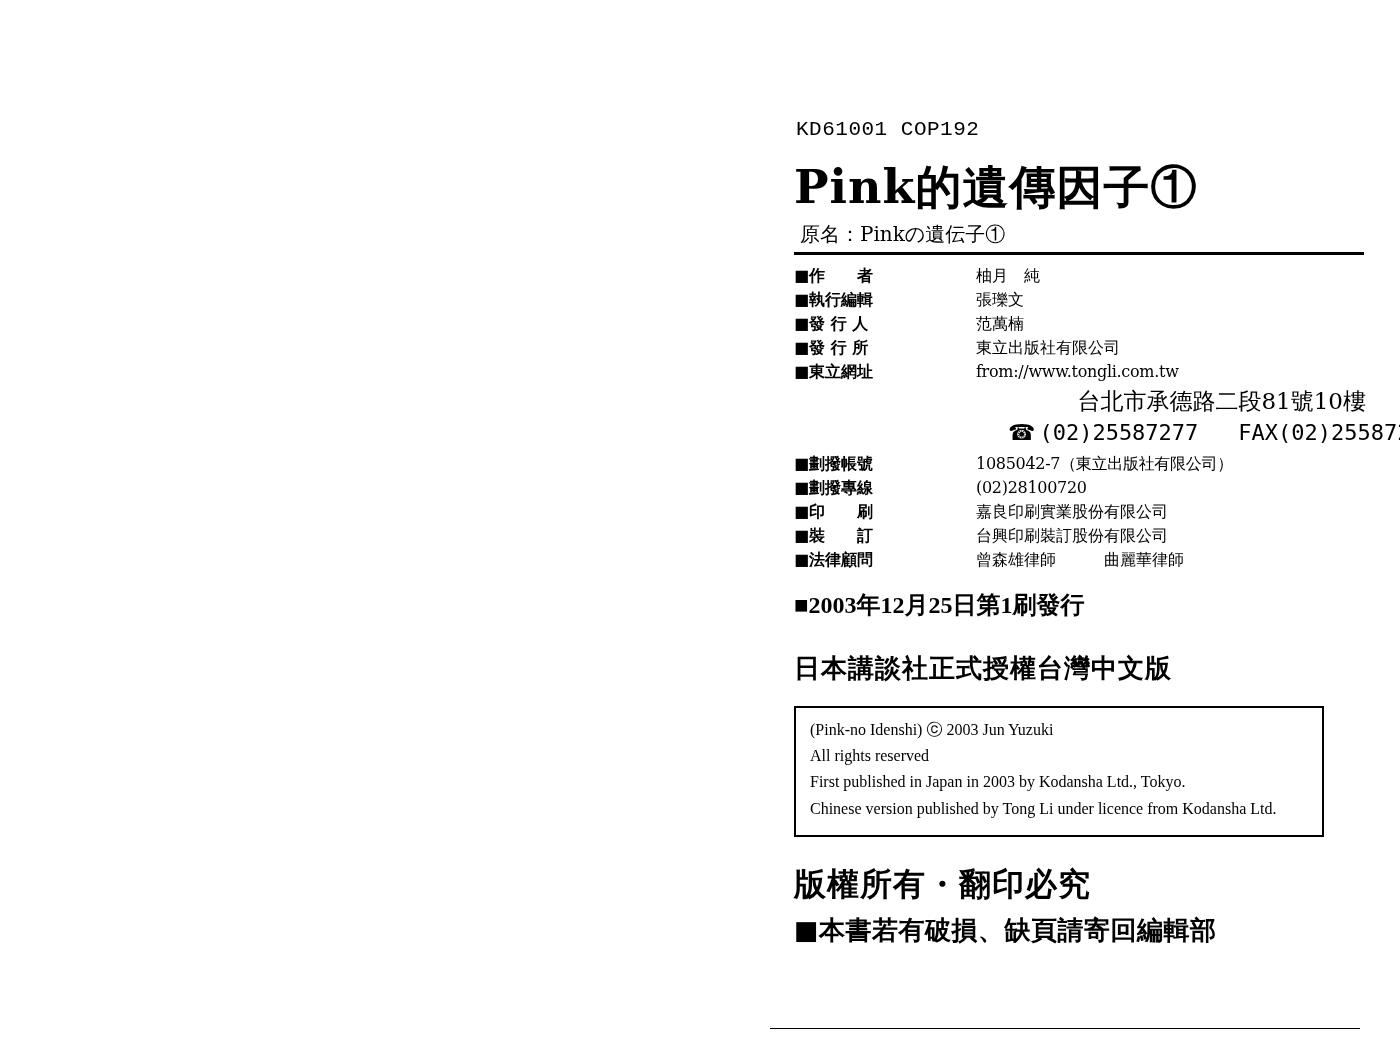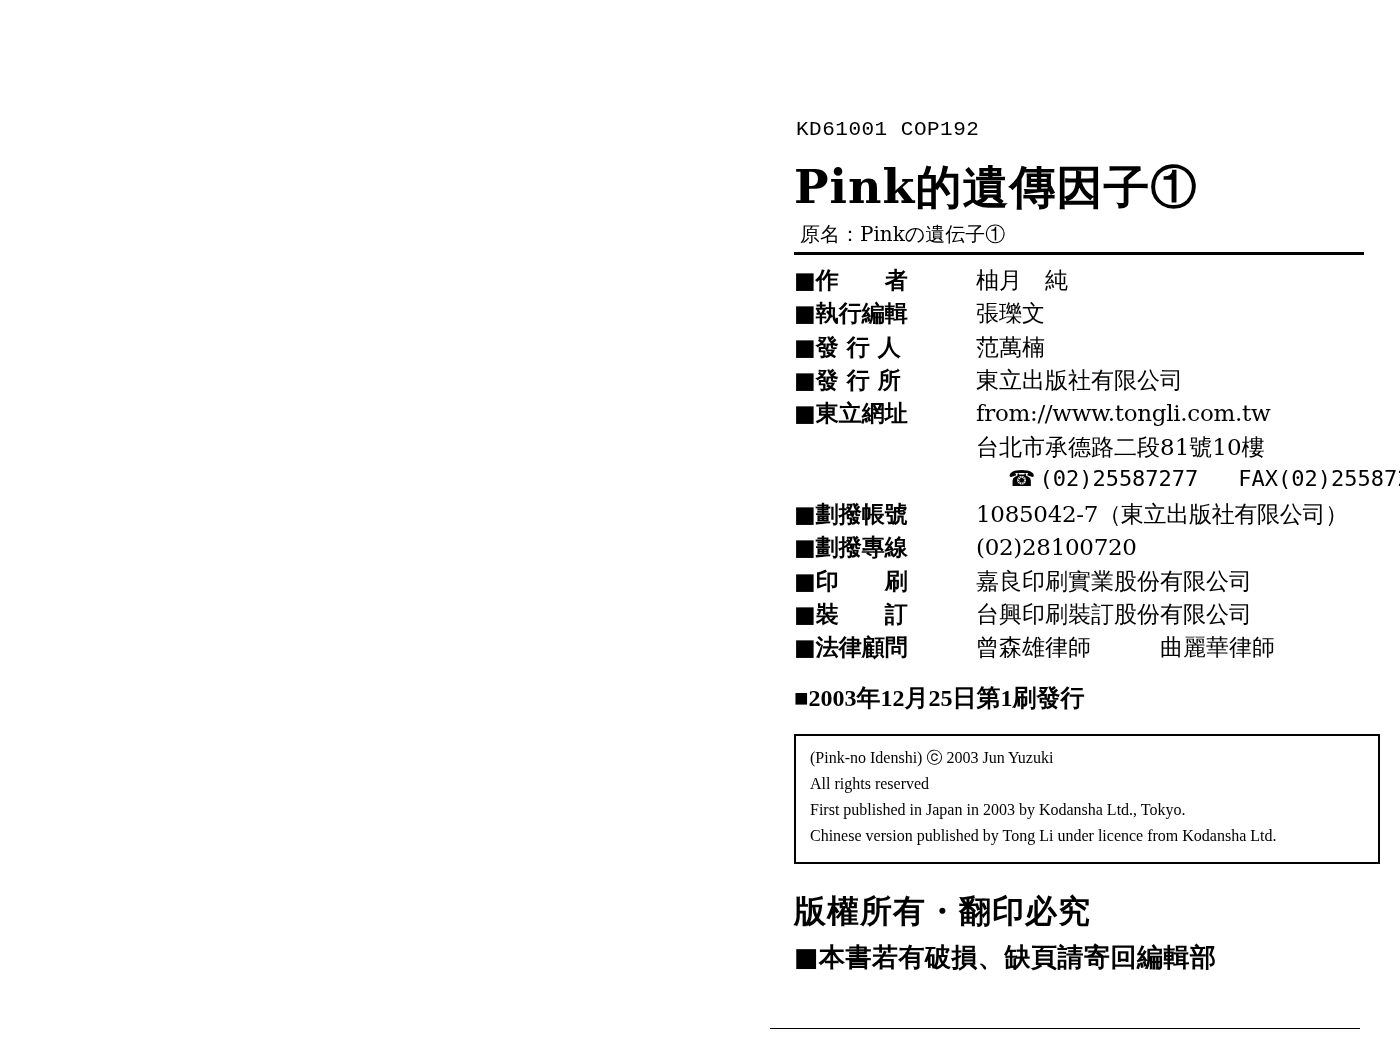--- a/index.html
+++ b/index.html
@@ -54,21 +54,21 @@
   }
 
   .info-table {
     margin-left: 8px;
     border-collapse: collapse;
   }
   .info-table td {
     padding: 0 0 3px 0;
     vertical-align: top;
     font-family: "DejaVu Serif", serif;
-    font-size: 23px;
+    font-size: 16px;
     line-height: 1.32;
     white-space: nowrap;
     margin-left: 16px;
   }
   .info-table td.label {
     width: 172px;
     font-weight: bold;
   }
   .info-table td.value {
     padding-left: 10px;
@@ -81,20 +81,21 @@
   .value-cjk {
     font-family: "DejaVu Serif", serif;
     font-size: 23px;
   }
 
   .addr-line {
     margin: 0 0 3px 190px;
     font-family: "DejaVu Serif", serif;
     font-size: 23px;
     white-space: nowrap;
+    text-align: right;
   }
   .tel-line {
     margin: 0 0 8px 222px;
     font-family: "DejaVu Sans Mono", monospace;
     font-size: 22px;
     white-space: nowrap;
   }
   .tel-line .fax {
     margin-left: 40px;
   }
@@ -116,21 +117,21 @@
     margin: 30px 0 0 8px;
     font-family: "DejaVu Serif", serif;
     font-size: 26px;
     font-weight: bold;
     letter-spacing: 1px;
     white-space: nowrap;
   }
 
   .copyright-box {
     margin: 20px 0 0 8px;
-    width: 586px;
+    width: 530px;
     border: 2px solid #000;
     padding: 10px 12px 12px 14px;
     box-sizing: border-box;
   }
   .copyright-box p {
     margin: 0 0 3px 0;
     font-family: "Liberation Serif", serif;
     font-size: 16px;
     line-height: 1.45;
     white-space: nowrap;
@@ -228,20 +229,21 @@
       </tr>
       <tr>
         <td class="label">■法律顧問</td>
         <td class="value value-cjk">曾森雄律師　　　曲麗華律師</td>
       </tr>
     </tbody>
   </table>
 
   <div class="date-line">■2003年12月25日第1刷發行</div>
 
+  <div class="license-line">日本講談社正式授權台灣中文版</div>
 
   <div class="copyright-box">
     <p>(Pink-no Idenshi) ⓒ 2003 Jun Yuzuki</p>
     <p>All rights reserved</p>
     <p>First published in Japan in 2003 by Kodansha Ltd., Tokyo.</p>
     <p>Chinese version published by Tong Li under licence from Kodansha Ltd.</p>
   </div>
 
   <div class="footer-block">
     <div class="footer-1">版權所有・翻印必究</div>

